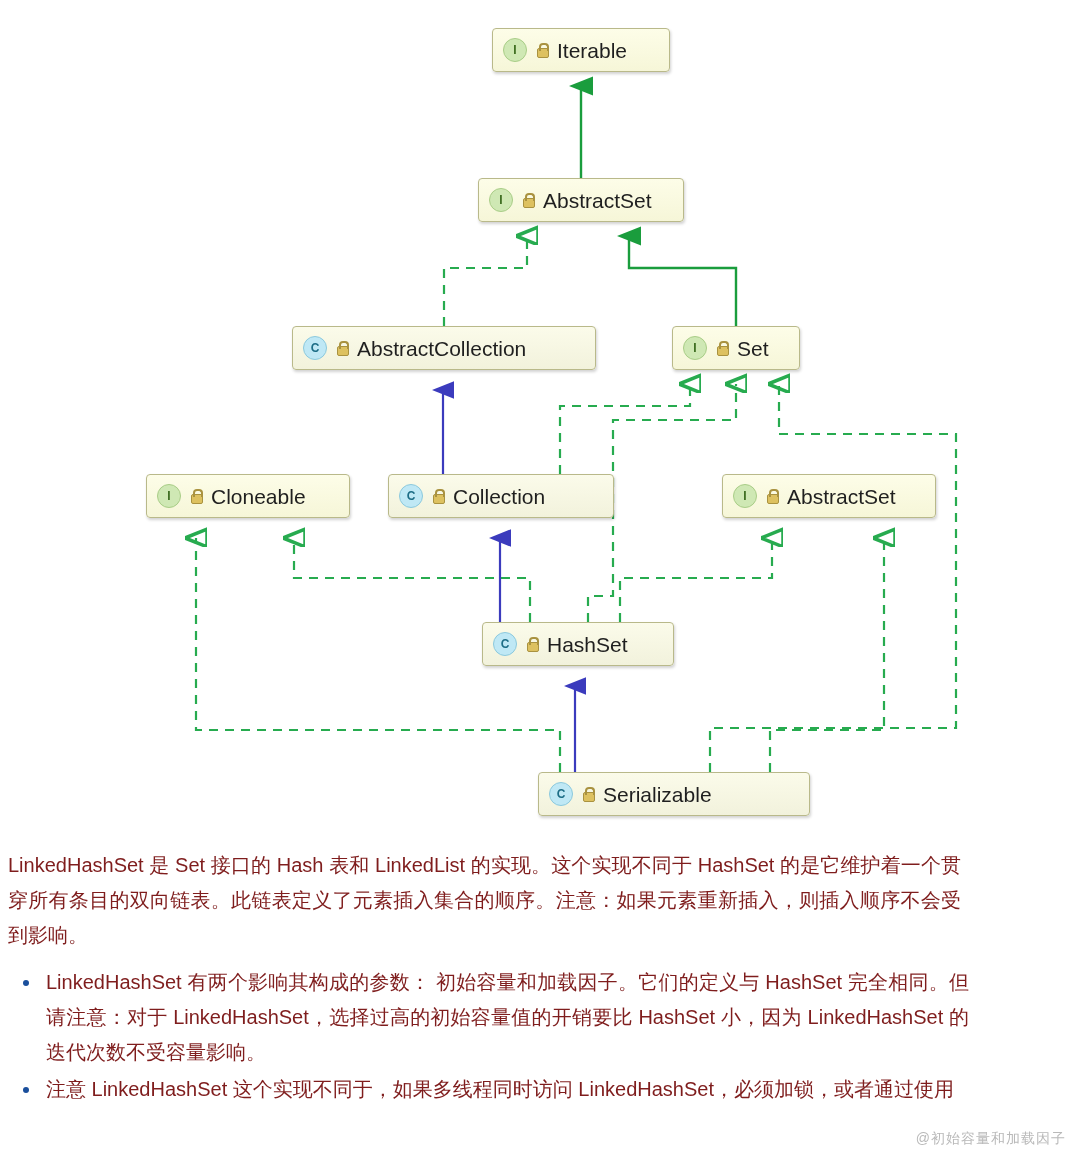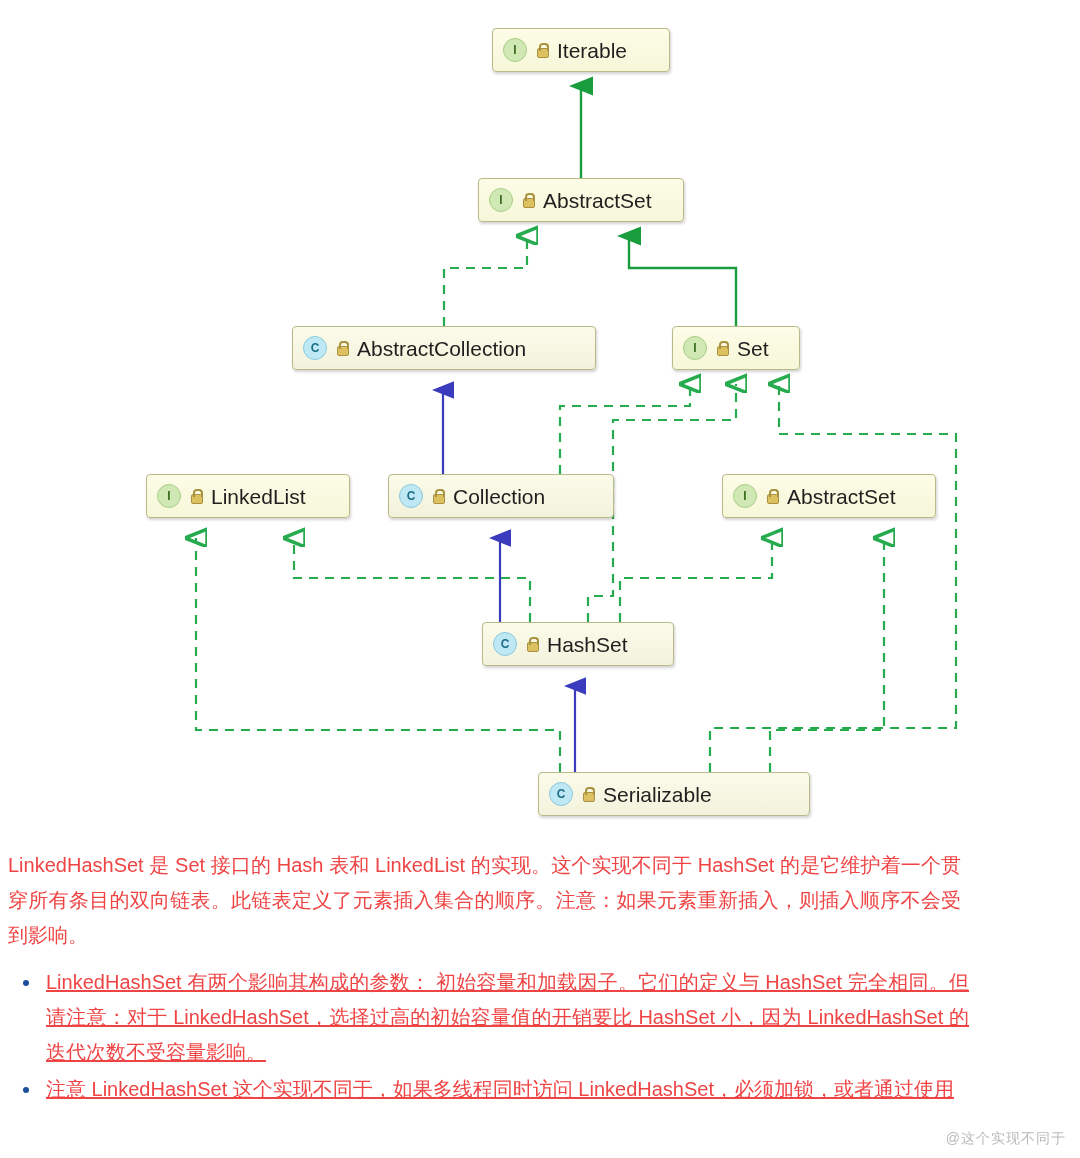--- a/index.html
+++ b/index.html
@@ -49,32 +49,31 @@
     background:#d9b84a;border:1px solid #9c8124;border-radius:2px;
   }
   .lock:after{
     content:"";position:absolute;left:4px;top:0px;width:6px;height:6px;
     border:2px solid #9c8124;border-bottom:none;border-radius:4px 4px 0 0;
   }
   .node-label{font-size:21px;line-height:1;}
 
   #text-block{
     position:absolute;left:0;top:848px;width:969px;
-    color:#ef4444;
+    color:#7f1d1d;
     font-size:20px;
     line-height:1.75;
   }
   #text-block .para{
     padding:0 8px 0 8px;
     text-align:justify;
   }
   #text-block ul{
     margin:12px 0 0 0;
     padding-left:42px;
-    text-decoration:underline;
   }
   #text-block li{
     margin-bottom:2px;
     text-align:justify;
     padding-left:4px;
   }
   #text-block li::marker{color:#1a4f9c;}
   .watermark{
     position:absolute;right:14px;bottom:10px;
     color:#b9b9b9;font-size:14px;letter-spacing:1px;
@@ -144,21 +143,21 @@
 
   <div class="node" style="left:672px;top:326px;width:128px;">
     <span class="badge i">I</span>
     <span class="lock"></span>
     <span class="node-label">Set</span>
   </div>
 
   <div class="node" style="left:146px;top:474px;width:204px;">
     <span class="badge i">I</span>
     <span class="lock"></span>
-    <span class="node-label">LinkedList</span>
+    <span class="node-label">Cloneable</span>
   </div>
 
   <div class="node cls" style="left:388px;top:474px;width:226px;">
     <span class="badge c">C</span>
     <span class="lock"></span>
     <span class="node-label">Collection</span>
   </div>
 
   <div class="node" style="left:722px;top:474px;width:214px;">
     <span class="badge i">I</span>
@@ -180,13 +179,13 @@
 </div>
 
 <div id="text-block">
   <div class="para">LinkedHashSet 是 Set 接口的 Hash 表和 LinkedList 的实现。这个实现不同于 HashSet 的是它维护着一个贯穿所有条目的双向链表。此链表定义了元素插入集合的顺序。注意：如果元素重新插入，则插入顺序不会受到影响。</div>
   <ul>
     <li>LinkedHashSet 有两个影响其构成的参数： 初始容量和加载因子。它们的定义与 HashSet 完全相同。但请注意：对于 LinkedHashSet，选择过高的初始容量值的开销要比 HashSet 小，因为 LinkedHashSet 的迭代次数不受容量影响。</li>
     <li>注意 LinkedHashSet 这个实现不同于，如果多线程同时访问 LinkedHashSet，必须加锁，或者通过使用</li>
   </ul>
 </div>
 
-<div class="watermark">@这个实现不同于</div>
+<div class="watermark">@初始容量和加载因子</div>
 
 </body></html>

